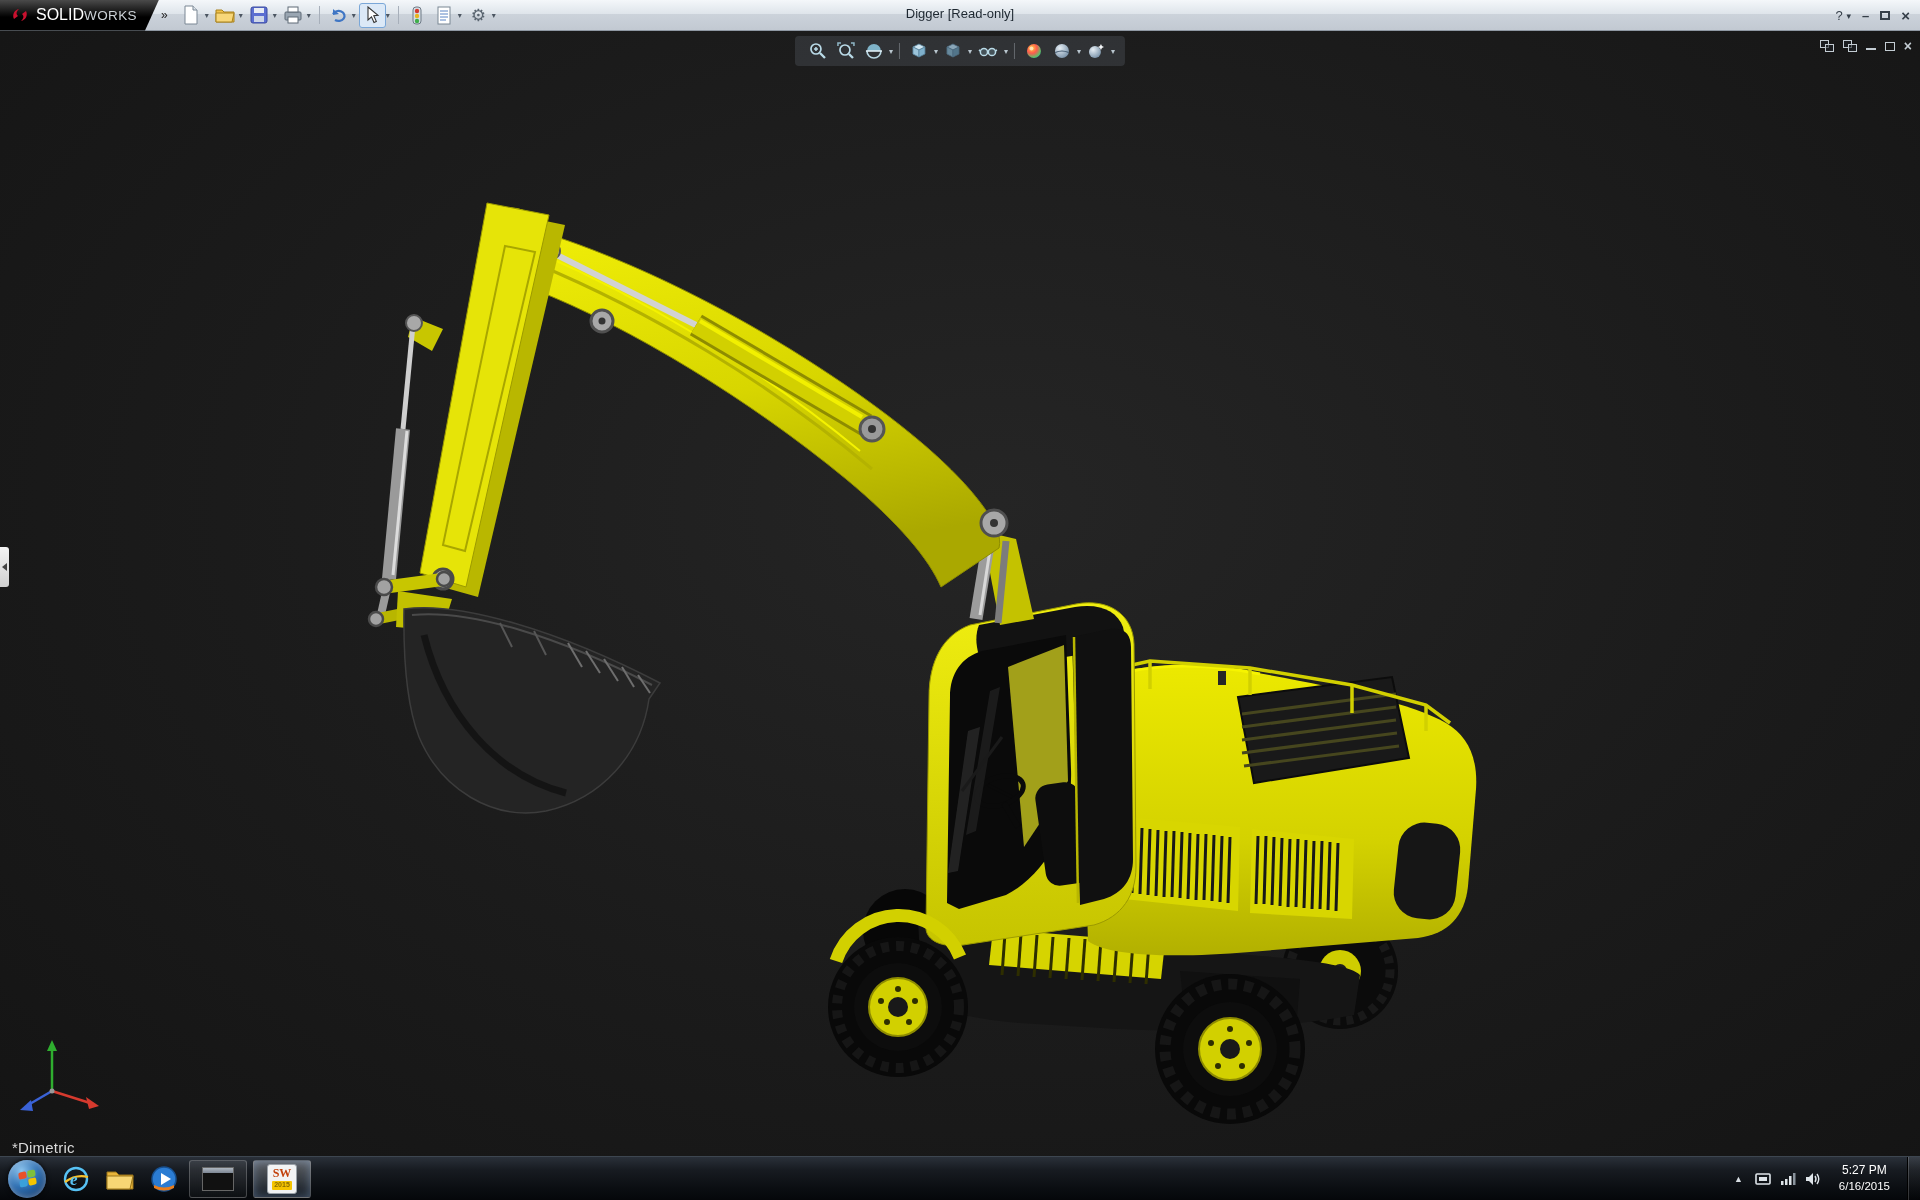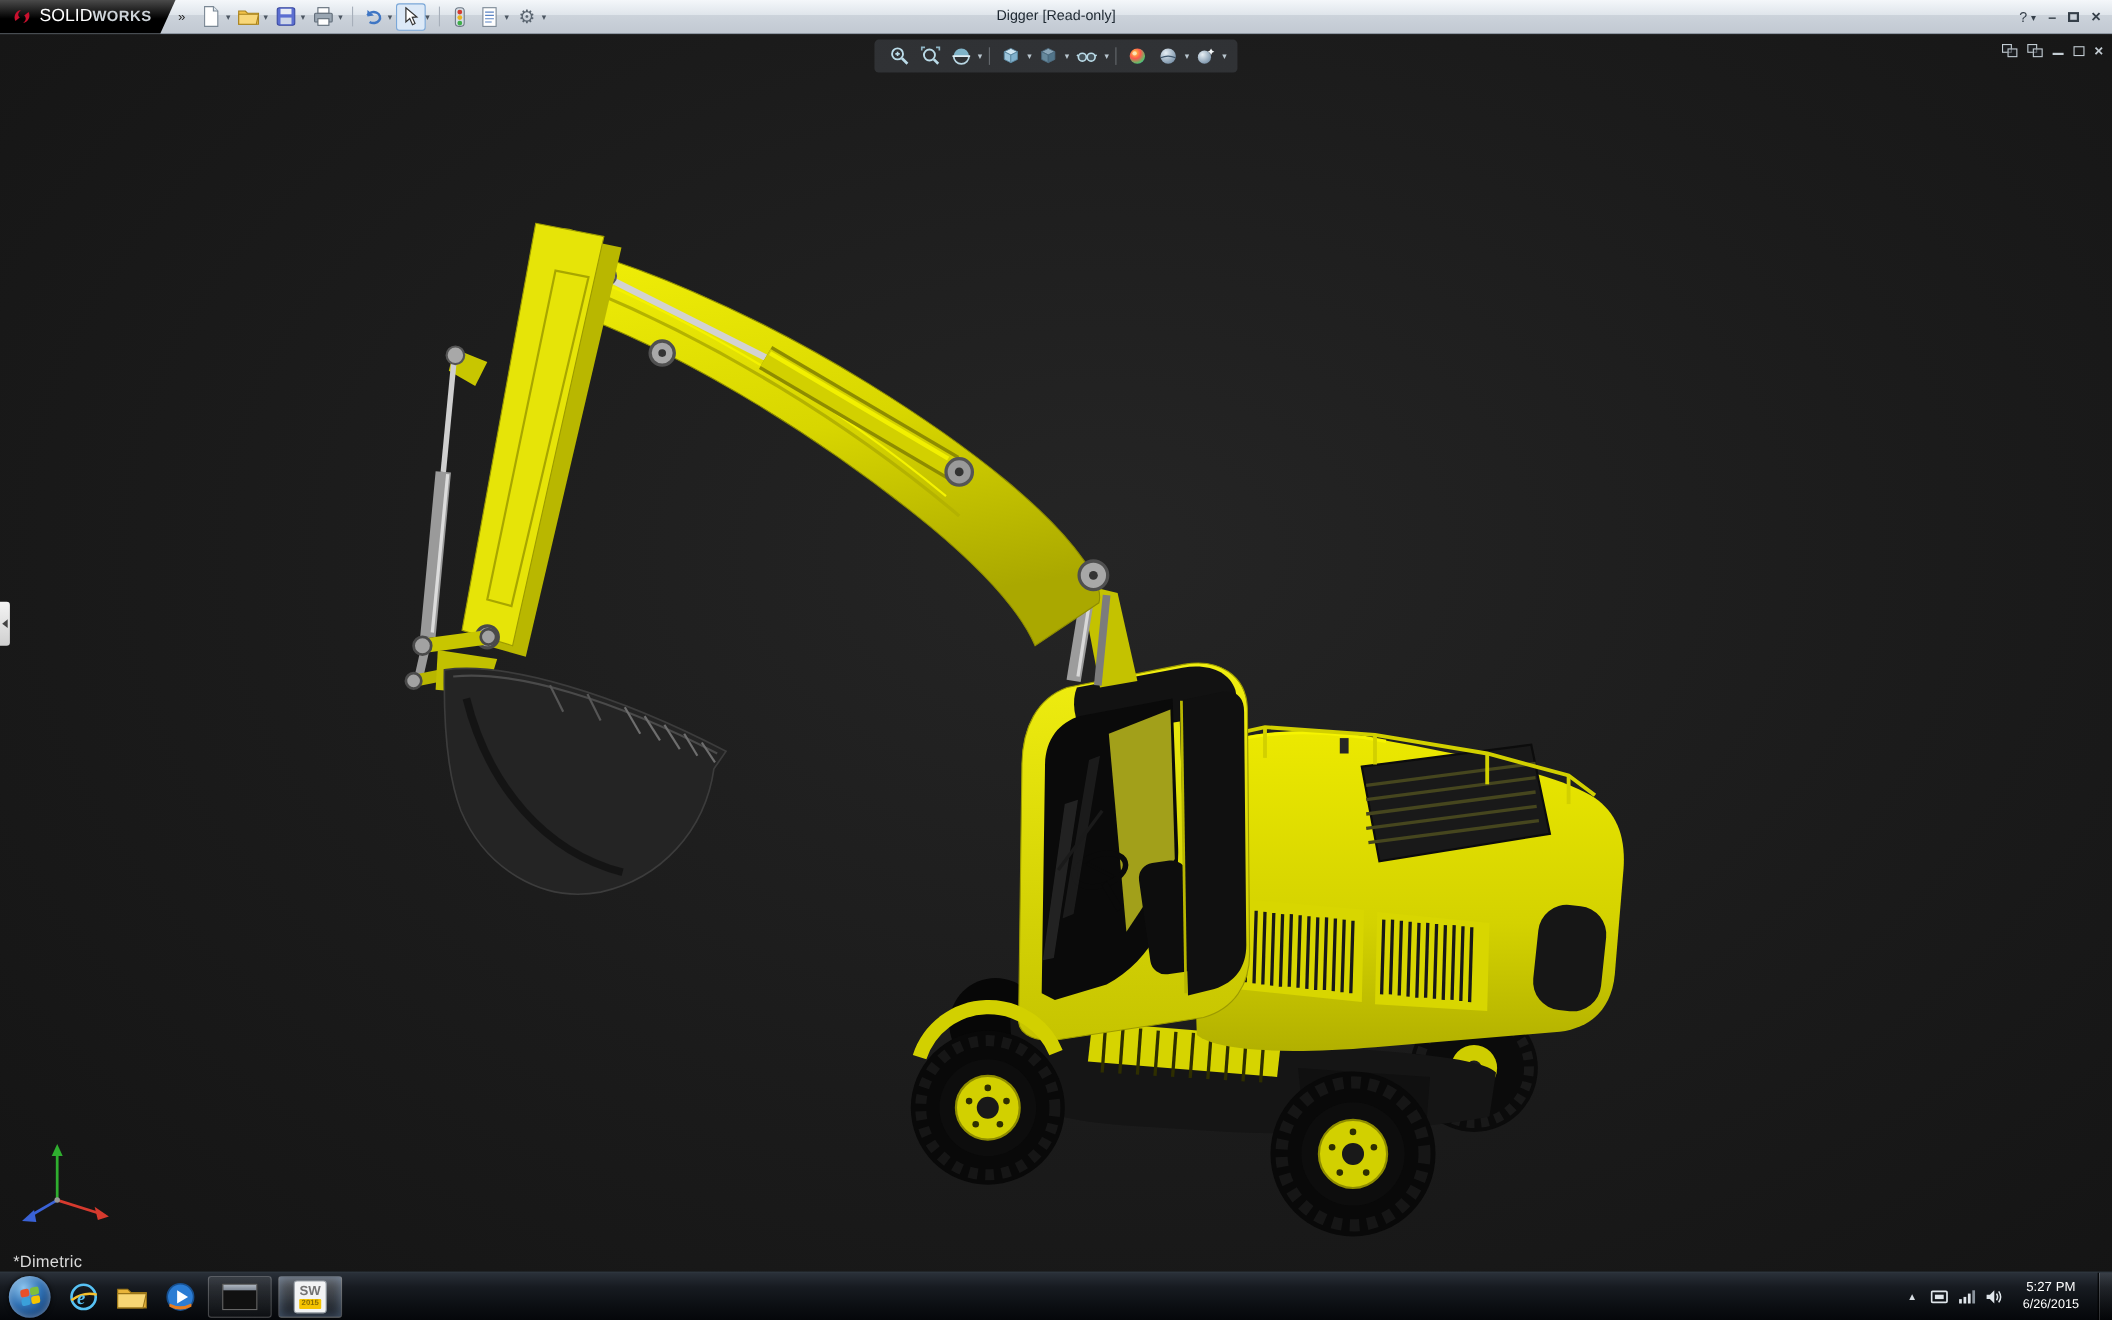--- a/index.html
+++ b/index.html
@@ -7,21 +7,21 @@
               font-family:"Liberation Sans", sans-serif; }
   body { position:relative; }
 
   
   .titlebar{ position:absolute; top:0; left:0; right:0; height:31px;
     background:linear-gradient(#f4f7fa,#dfe5eb 45%,#ccd3db 46%,#c2c9d2);
     border-bottom:1px solid #8f98a3; display:flex; align-items:center; z-index:30;}
   .brand{ height:31px; background:linear-gradient(#4a4a4a,#000 55%); color:#fff;
     display:flex; align-items:center; padding:0 22px 0 10px;
     clip-path:polygon(0 0,100% 0,calc(100% - 14px) 100%,0 100%); gap:6px;}
-  .brand-light{ font-weight:bold; font-size:13.5px; color:#cdd3d8; letter-spacing:.4px;}
+  .brand-light{ font-weight:normal; font-size:13.5px; color:#cdd3d8; letter-spacing:.4px;}
   .brand-chevron{ color:#222; font-size:12px; margin:0 6px 0 2px; }
   .tb-icons{ display:flex; align-items:center; margin-left:4px; }
   .tb-btn{ width:27px; height:25px; display:flex; align-items:center; justify-content:center; border-radius:3px;}
   .tb-btn.active{ background:#dce9f7; border:1px solid #7aa7d8; }
   .tb-caret{ font-size:8px; color:#4c5662; margin:0 3px 0 0; }
   .tb-sep{ width:1px; height:18px; background:#a7afba; margin:0 5px; }
   .win-title{ position:absolute; left:50%; transform:translateX(-50%); top:6px;
     font-size:13px; color:#1d2730; white-space:nowrap; }
   .win-controls{ position:absolute; right:10px; top:0; height:31px; display:flex;
     align-items:center; gap:11px; color:#353f49; font-size:13px; }
@@ -76,21 +76,21 @@
   .task-btn{ width:58px; height:38px; margin:0 3px; border:1px solid rgba(255,255,255,.22);
     border-radius:3px; background:linear-gradient(rgba(255,255,255,.10),rgba(255,255,255,.03));
     display:flex; align-items:center; justify-content:center; }
   .task-btn.active{ background:linear-gradient(rgba(255,255,255,.28),rgba(160,200,255,.10));
     box-shadow: inset 0 0 10px rgba(170,205,255,.35); }
   .cmd-thumb{ width:32px; height:24px; background:#111; border:1px solid #666; position:relative;}
   .cmd-thumb::before{ content:""; position:absolute; top:0; left:0; right:0; height:5px;
     background:linear-gradient(#aeb6c0,#7d8693); }
   .sw-icon{ width:30px; height:30px; background:#f2f3f4; border-radius:3px; position:relative;
     display:flex; align-items:center; justify-content:center; flex-direction:column; border:1px solid #9aa1a8;}
-  .sw-badge{ color:#737373; font-weight:bold; font-size:12px; line-height:1; }
+  .sw-badge{ color:#c2410c; font-weight:bold; font-size:12px; line-height:1;font-family:Liberation Serif, serif; }
   .sw-year{ color:#8a6d00; background:#f5c400; font-size:7px; font-weight:bold; line-height:1.2;
     padding:0 2px; border-radius:1px; margin-top:2px;}
   .tray{ margin-left:auto; display:flex; align-items:center; gap:9px; height:100%; }
   .tray-expand{ color:#d7dde2; font-size:9px; padding:3px; }
   .clock{ color:#fff; text-align:center; font-size:12px; line-height:1.3; padding:0 8px; }
   .clock .date{ font-size:11.5px; }
   .show-desktop{ width:13px; height:100%; border-left:1px solid #000;
     box-shadow:inset 1px 0 0 rgba(255,255,255,.18);
     background:linear-gradient(rgba(255,255,255,.07),rgba(0,0,0,.25)); }
 </style>
@@ -588,17 +588,17 @@
       <rect x="9" y="5" width="2.5" height="9" fill="#dfe5ea"></rect>
         <rect x="13" y="2" width="2.5" height="12" fill="#8a939c"></rect>
     </svg>
     <svg width="17" height="16" viewBox="0 0 17 16">
       <polygon points="1,6 4,6 8,2 8,14 4,10 1,10" fill="#dfe5ea"></polygon>
       <path d="M10 5 Q12 8 10 11" fill="none" stroke="#dfe5ea" stroke-width="1.4"></path>
       <path d="M12 3 Q15.5 8 12 13" fill="none" stroke="#dfe5ea" stroke-width="1.4"></path>
     </svg>
     <div class="clock">
       <div>5:27 PM</div>
-      <div class="date">6/26/2015</div>
+      <div class="date">6/16/2015</div>
     </div>
     <div class="show-desktop"></div>
   </div>
 </div>
 
 </body></html>

